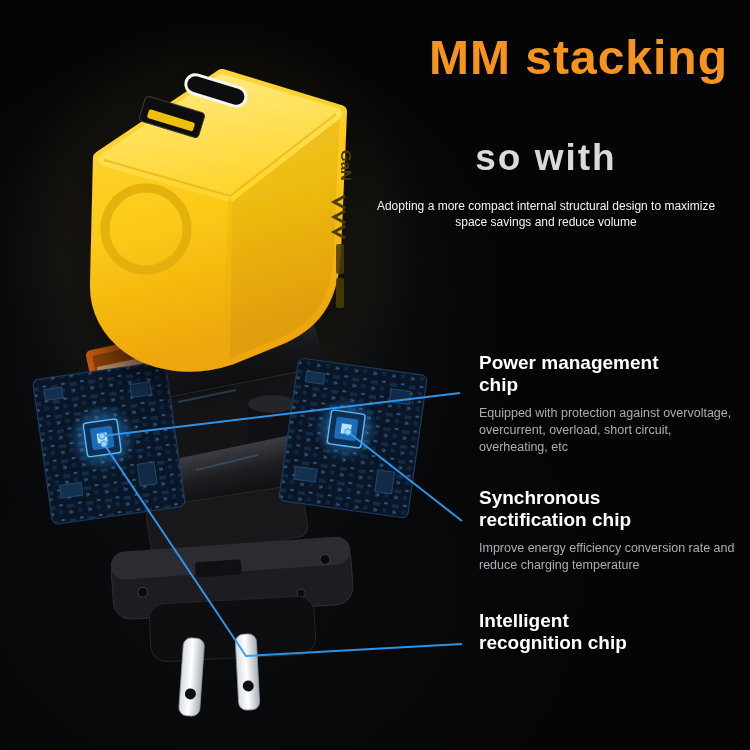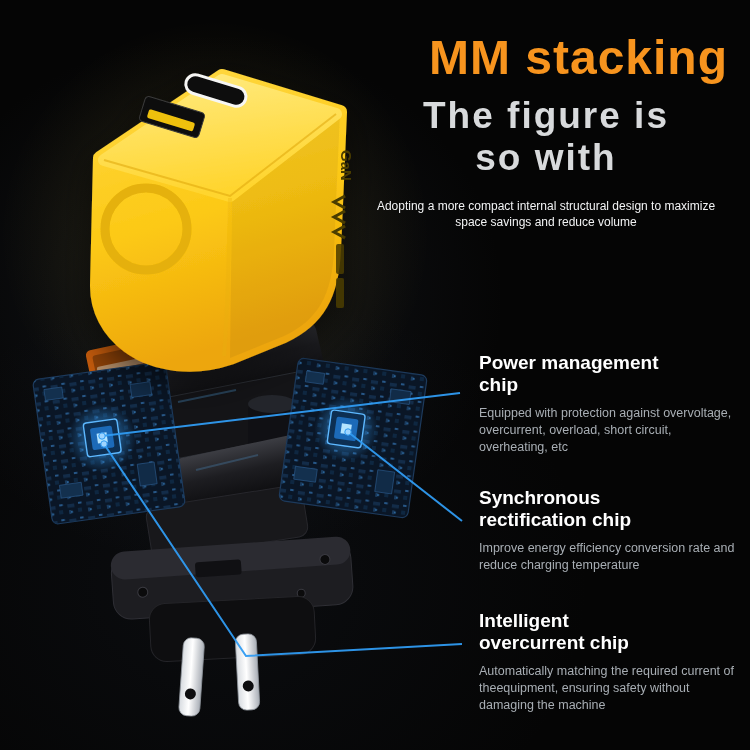--- a/index.html
+++ b/index.html
@@ -184,34 +184,33 @@
       <path d="M104,444 L246,656 L462,644"></path>
       <circle class="dot" cx="102" cy="436" r="3.2"></circle>
       <circle class="dot" cx="348" cy="432" r="3.2"></circle>
       <circle class="dot" cx="104" cy="444" r="3.2"></circle>
     </g>
   </svg>
 
   <div class="right-col">
     <h1 class="title">MM stacking</h1>
     <h2 class="subtitle">
-      <span>The figure is</span><br>
+      <br>
       <span>so with</span>
     </h2>
     <p class="lede">Adopting a more compact internal structural design to maximize space savings and reduce volume</p>
   </div>
 
   <div class="callout" style="top:352px">
     <h3>Power management chip</h3>
     <p>Equipped with protection against overvoltage, overcurrent, overload, short circuit, overheating, etc</p>
   </div>
 
   <div class="callout" style="top:487px">
     <h3>Synchronous rectification chip</h3>
     <p>Improve energy efficiency conversion rate and reduce charging temperature</p>
   </div>
 
   <div class="callout" style="top:610px">
-    <h3>Intelligent overcurrent chip</h3>
-    <p>Automatically matching the required current of theequipment, ensuring safety without damaging the machine</p>
+    <h3>Intelligent recognition chip</h3>
   </div>
 
 </div>
 
 </body></html>

